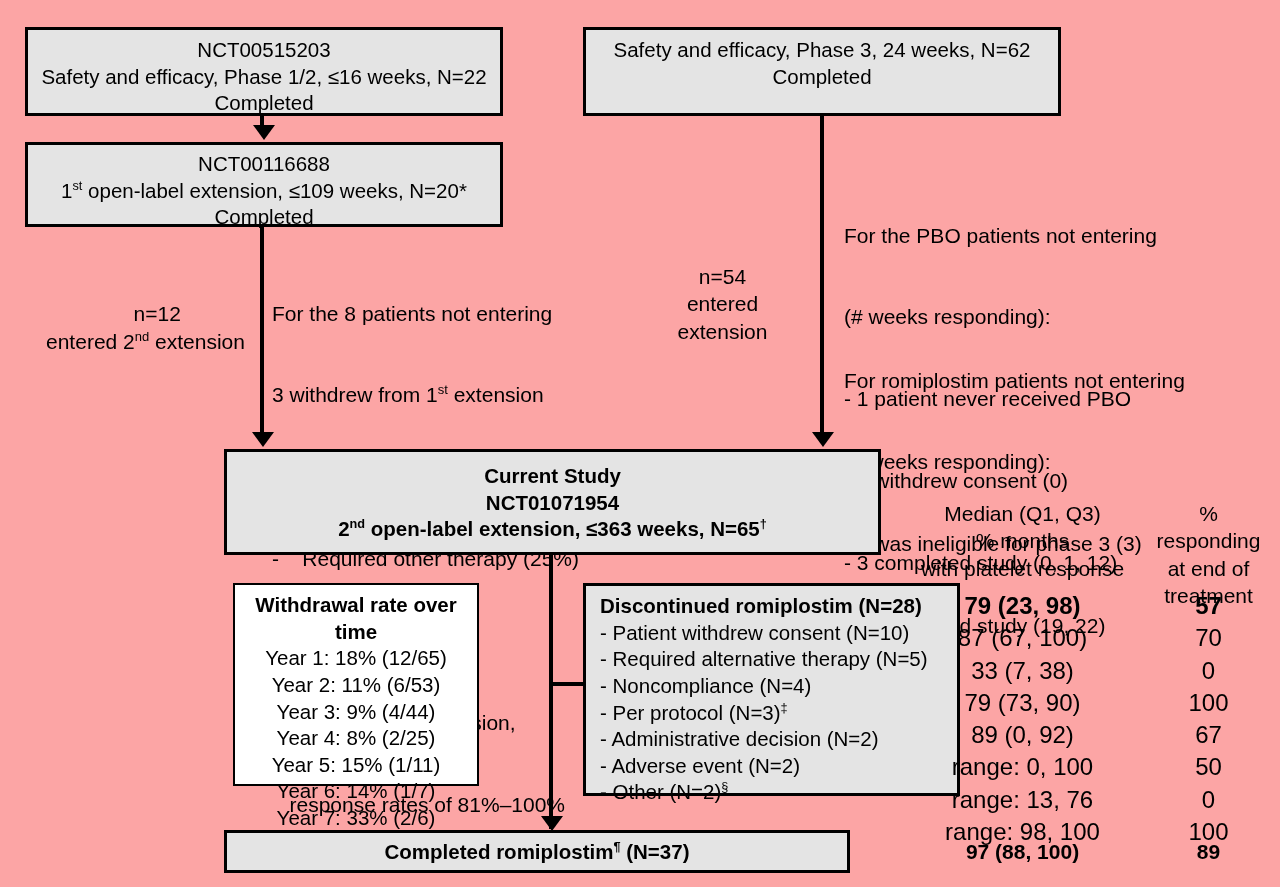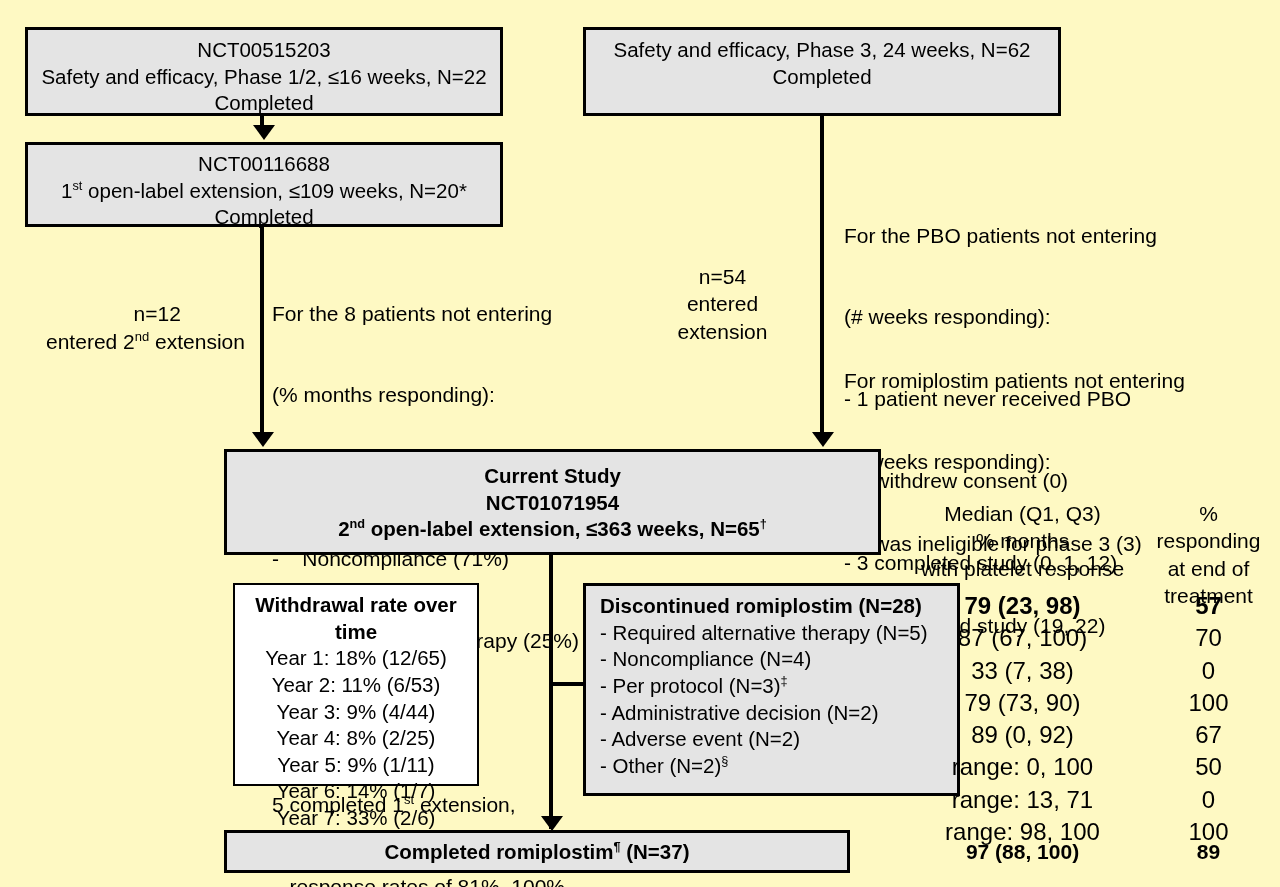--- a/index.html
+++ b/index.html
@@ -6,21 +6,21 @@
   html,body{margin:0;padding:0;background:#ffffff;}
   body{
     font-family:"Liberation Sans","DejaVu Sans",sans-serif;
     color:#000000;
     -webkit-font-smoothing:antialiased;
   }
   #canvas{
     position:relative;
     width:1280px;
     height:887px;
-    background:#fef9c3;
+    background:#fca5a5;
     overflow:hidden;
   }
   .box{
     position:absolute;
     box-sizing:border-box;
     background:#e4e4e4;
     border:3px solid #000000;
     text-align:center;
     line-height:1.30;
   }
@@ -79,21 +79,20 @@
   <div class="line vline" style="left:260px;top:227px;height:207px;"></div>
   <div class="arrowhead" style="left:252px;top:432px;"></div>
 
   <div class="lbl c" style="left:28px;top:273px;width:235px;">
     <span>n=12
 entered 2</span><sup>nd</sup><span> extension</span>
   </div>
 
   <div class="lbl l" style="left:272px;top:245px;width:330px;">
     <span class="hang">For the 8 patients not entering</span>
-    <span class="hang">(% months responding):</span>
     <span class="hang"><span>3 withdrew from 1</span><sup>st</sup><span> extension</span></span>
     <span class="hang">-    Noncompliance (71%)</span>
     <span class="hang">-    Required other therapy (25%)</span>
     <span class="hang">-    Other (100%)</span>
     <span class="hang"><span>5 completed 1</span><sup>st</sup><span> extension,</span></span>
     <span class="hang">   response rates of 81%–100%</span>
   </div>
 
   <div class="box fs20" style="left:583px;top:27px;width:478px;height:89px;padding-top:7px;">
     <span class="box-inner">Safety and efficacy, Phase 3, 24 weeks, N=62</span>
@@ -139,43 +138,44 @@
   <div class="arrowhead" style="left:541px;top:816px;"></div>
 
   <div class="line hline" style="left:549px;top:682px;width:37px;"></div>
 
   <div class="box white listbox fs20" style="left:233px;top:583px;width:246px;height:203px;padding:7px 10px 0 10px;text-align:center;">
     <span class="box-inner bold">Withdrawal rate over time</span>
     <span class="box-inner">Year 1: 18% (12/65)</span>
     <span class="box-inner">Year 2: 11% (6/53)</span>
     <span class="box-inner">Year 3: 9% (4/44)</span>
     <span class="box-inner">Year 4: 8% (2/25)</span>
-    <span class="box-inner">Year 5: 9% (1/11)</span>
+    <span class="box-inner">Year 5: 15% (1/11)</span>
     <span class="box-inner">Year 6: 14% (1/7)</span>
     <span class="box-inner">Year 7: 33% (2/6)</span>
   </div>
 
   <div class="box listbox fs20" style="left:583px;top:583px;width:377px;height:213px;padding:7px 0 0 14px;">
     <span class="box-inner bold">Discontinued romiplostim (N=28)</span>
+    <span class="box-inner"><span>- Patient withdrew consent (N=10)</span><sup></sup></span>
     <span class="box-inner"><span>- Required alternative therapy (N=5)</span><sup></sup></span>
     <span class="box-inner"><span>- Noncompliance (N=4)</span><sup></sup></span>
     <span class="box-inner"><span>- Per protocol (N=3)</span><sup>‡</sup></span>
     <span class="box-inner"><span>- Administrative decision (N=2)</span><sup></sup></span>
     <span class="box-inner"><span>- Adverse event (N=2)</span><sup></sup></span>
     <span class="box-inner"><span>- Other (N=2)</span><sup>§</sup></span>
   </div>
 
   <div class="valcol" style="left:905px;top:590px;width:235px;">
     <span class="box-inner bold">79 (23, 98)</span>
     <span class="box-inner">87 (67, 100)</span>
     <span class="box-inner">33 (7, 38)</span>
     <span class="box-inner">79 (73, 90)</span>
     <span class="box-inner">89 (0, 92)</span>
     <span class="box-inner">range: 0, 100</span>
-    <span class="box-inner">range: 13, 71</span>
+    <span class="box-inner">range: 13, 76</span>
     <span class="box-inner">range: 98, 100</span>
   </div>
 
   <div class="valcol" style="left:1146px;top:590px;width:125px;">
     <span class="box-inner bold">57</span>
     <span class="box-inner">70</span>
     <span class="box-inner">0</span>
     <span class="box-inner">100</span>
     <span class="box-inner">67</span>
     <span class="box-inner">50</span>

